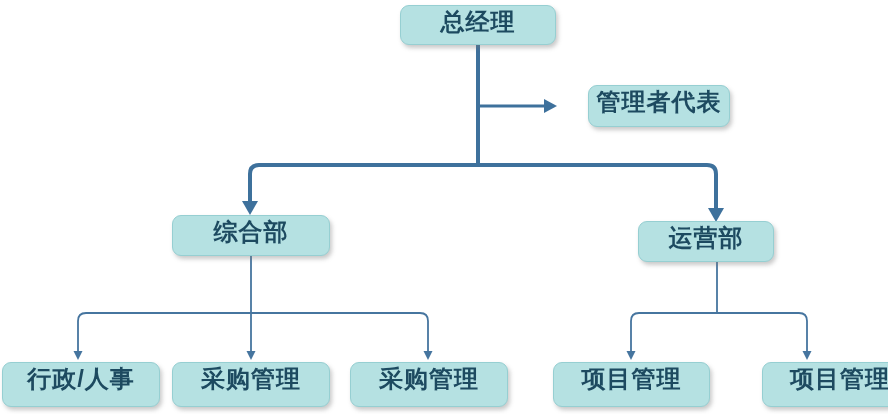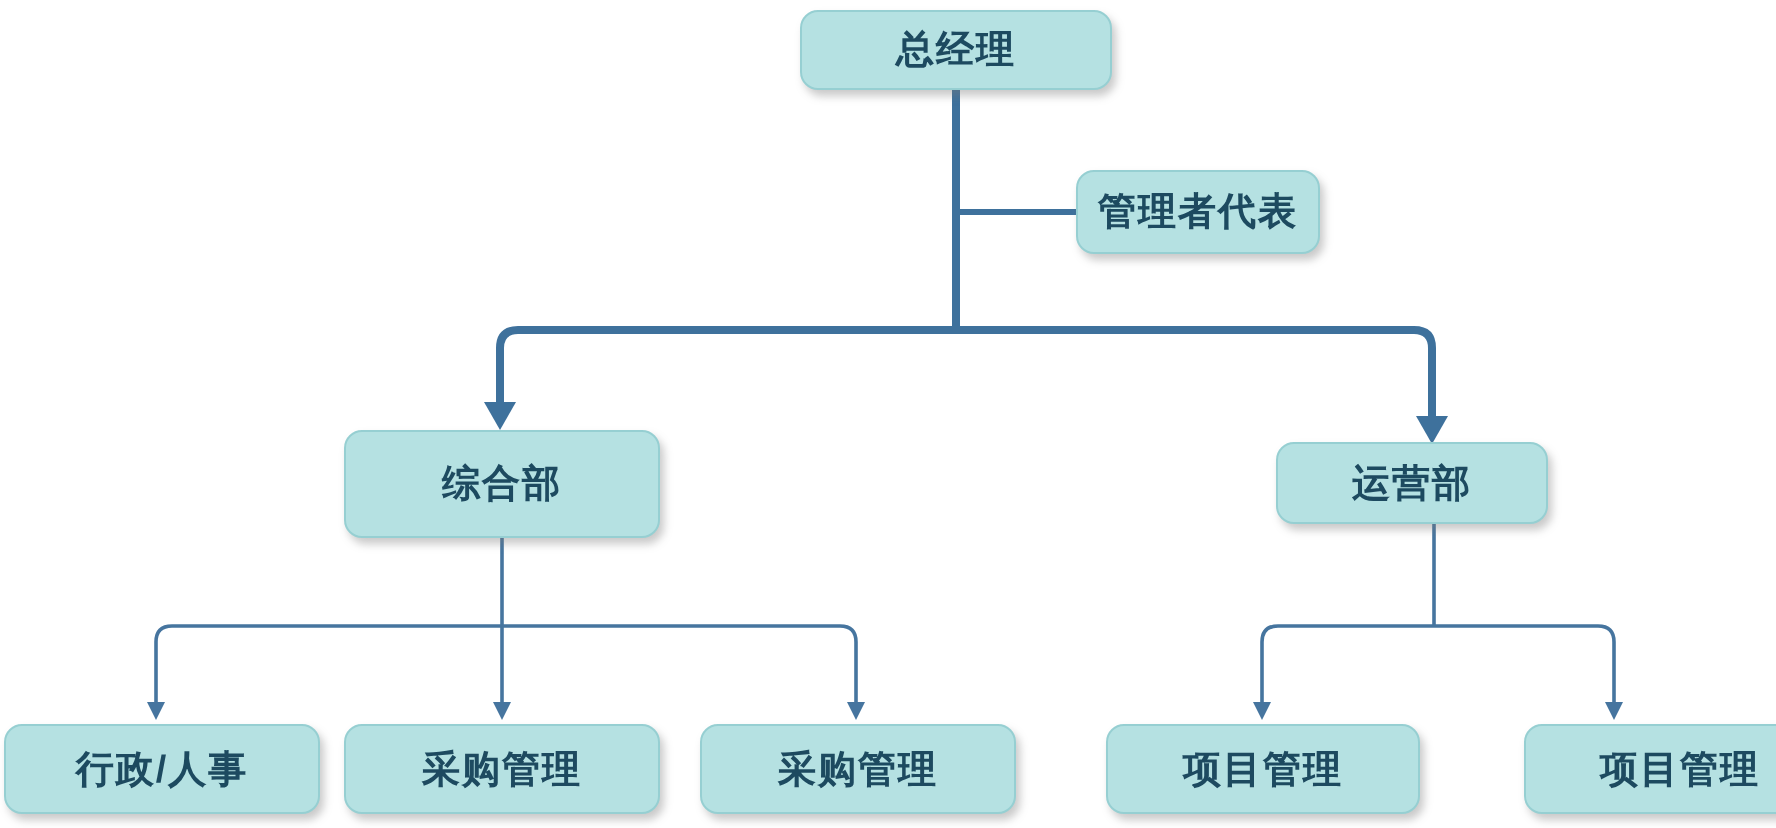--- a/index.html
+++ b/index.html
@@ -8,35 +8,35 @@
     width:888px;height:414px;
     background:#ffffff;
     overflow:hidden;
     font-family:"Liberation Sans", sans-serif;
   }
   .connector-layer{
     position:absolute;left:0;top:0;width:888px;height:414px;
   }
   .node{
     position:absolute;
-    display:flex;align-items:center;justify-content:center;
+    display:flex;justify-content:center;
     background:#b5e1e2;
     border:1px solid #96cfd2;
     border-radius:9px;
     box-shadow:2px 3px 4px rgba(120,120,120,.40);
     color:#1d4a60;
-    font-size:19px;font-weight:bold;
+    font-size:24px;font-weight:bold;
     letter-spacing:1px;
     box-sizing:border-box;
     z-index:2;
     cursor:default;
   }
   .n-gm   {left:400px;top:5px;  width:156px;height:40px}
-  .n-rep  {left:538px;top:85px; width:122px;height:42px}
-  .n-comp {left:172px;top:215px;width:158px;height:54px}
+  .n-rep  {left:588px;top:85px; width:142px;height:42px}
+  .n-comp {left:172px;top:215px;width:158px;height:41px}
   .n-ops  {left:638px;top:221px;width:136px;height:41px}
   .n-hr   {left:2px;  top:362px;width:158px;height:45px}
   .n-purch{left:172px;top:362px;width:158px;height:45px}
   .n-fin  {left:350px;top:362px;width:158px;height:45px}
   .n-biz  {left:553px;top:362px;width:157px;height:45px}
   .n-proj {left:762px;top:362px;width:156px;height:45px}
 </style>
 </head>
 <body>
 

